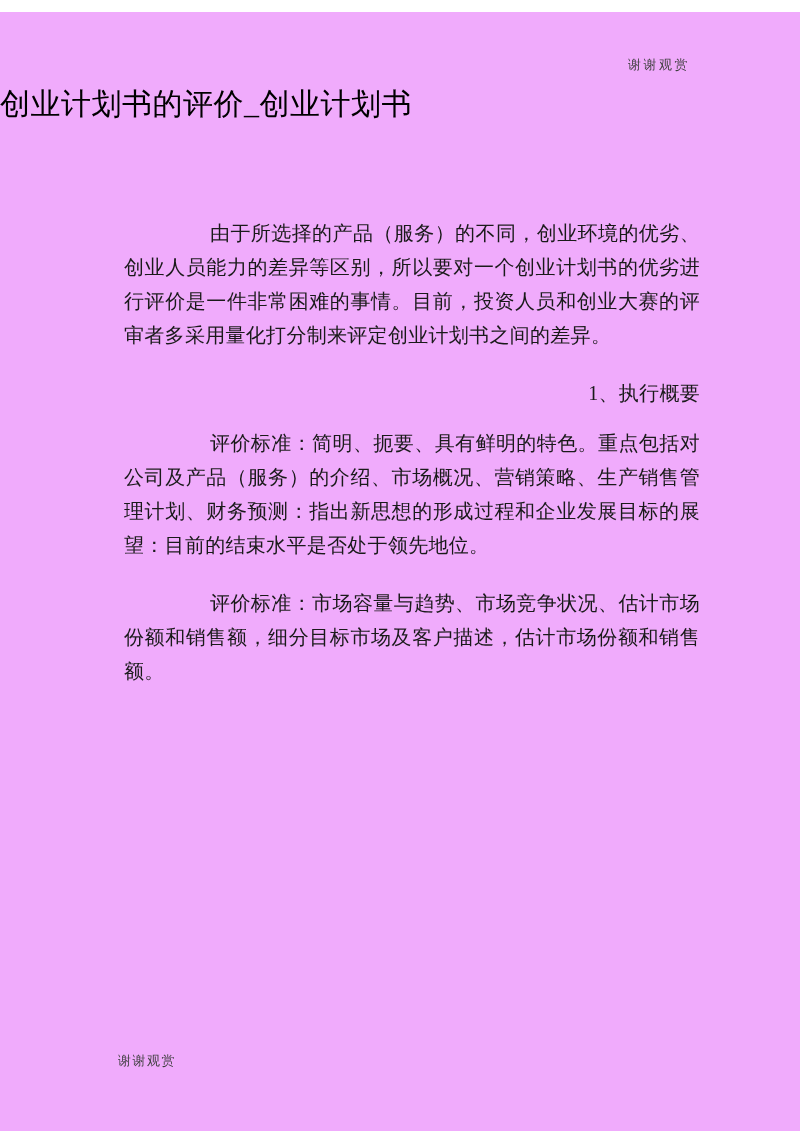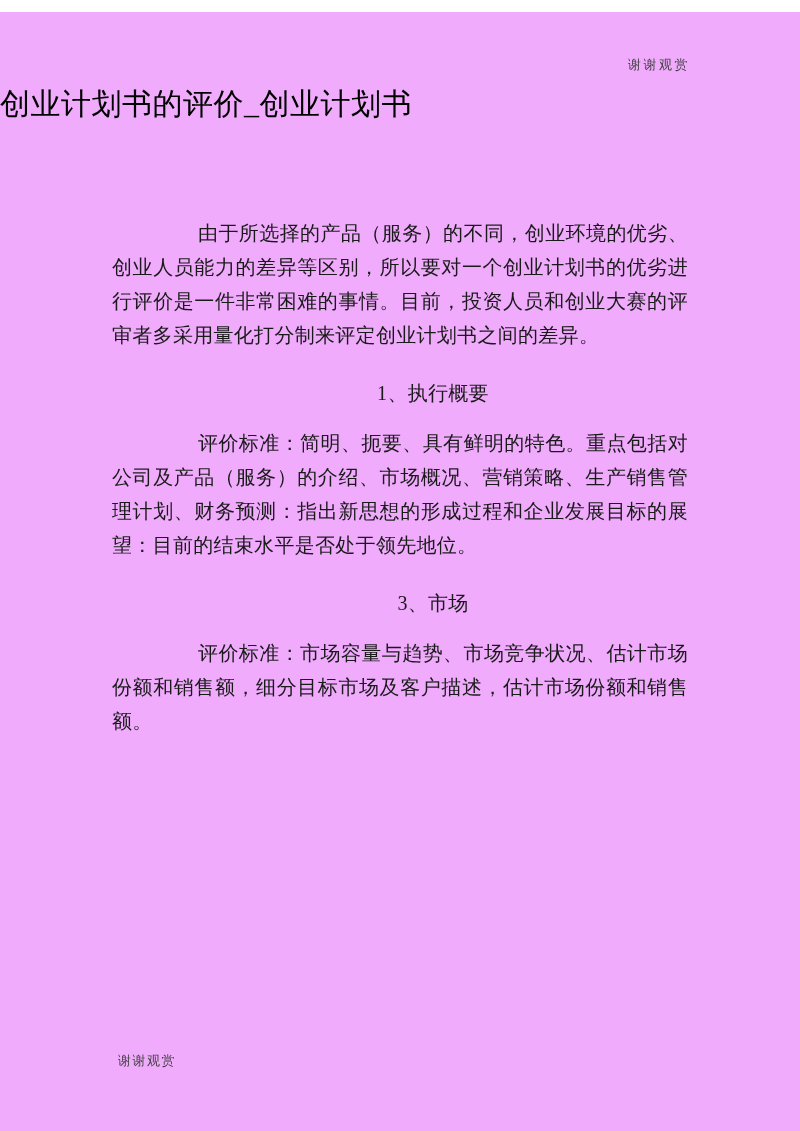--- a/index.html
+++ b/index.html
@@ -41,51 +41,50 @@
     margin: 0;
     text-align: left;
     font-size: 30px;
     font-weight: normal;
     color: #000000;
     letter-spacing: 0.5px;
   }
   .content {
     position: absolute;
     top: 204px;
-    left: 112px;
+    left: 124px;
     width: 576px;
     color: #1a1a1a;
   }
   .content .paragraph {
     margin: 0 0 24px 0;
     font-size: 20px;
     line-height: 34px;
     letter-spacing: 0.3px;
     text-align: justify;
     text-indent: 86px;
   }
   .content .heading {
     margin: 0 0 16px 0;
     font-size: 20px;
     line-height: 34px;
     letter-spacing: 0.3px;
-    text-align: center;
+    text-align: right;
     text-indent: 66px;
   }
 </style>
 </head>
 <body>
 
 <div class="page">
   <div class="watermark top">谢谢观赏</div>
 
   <h1 class="title">创业计划书的评价_创业计划书</h1>
 
   <div class="content">
       <div class="paragraph">由于所选择的产品（服务）的不同，创业环境的优劣、创业人员能力的差异等区别，所以要对一个创业计划书的优劣进行评价是一件非常困难的事情。目前，投资人员和创业大赛的评审者多采用量化打分制来评定创业计划书之间的差异。</div>
       <div class="heading">1、执行概要</div>
       <div class="paragraph">评价标准：简明、扼要、具有鲜明的特色。重点包括对公司及产品（服务）的介绍、市场概况、营销策略、生产销售管理计划、财务预测：指出新思想的形成过程和企业发展目标的展望：目前的结束水平是否处于领先地位。</div>
-      <div class="heading">3、市场</div>
       <div class="paragraph">评价标准：市场容量与趋势、市场竞争状况、估计市场份额和销售额，细分目标市场及客户描述，估计市场份额和销售额。</div>
     </div>
 
   <div class="watermark bottom">谢谢观赏</div>
 </div>
 
 </body></html>

